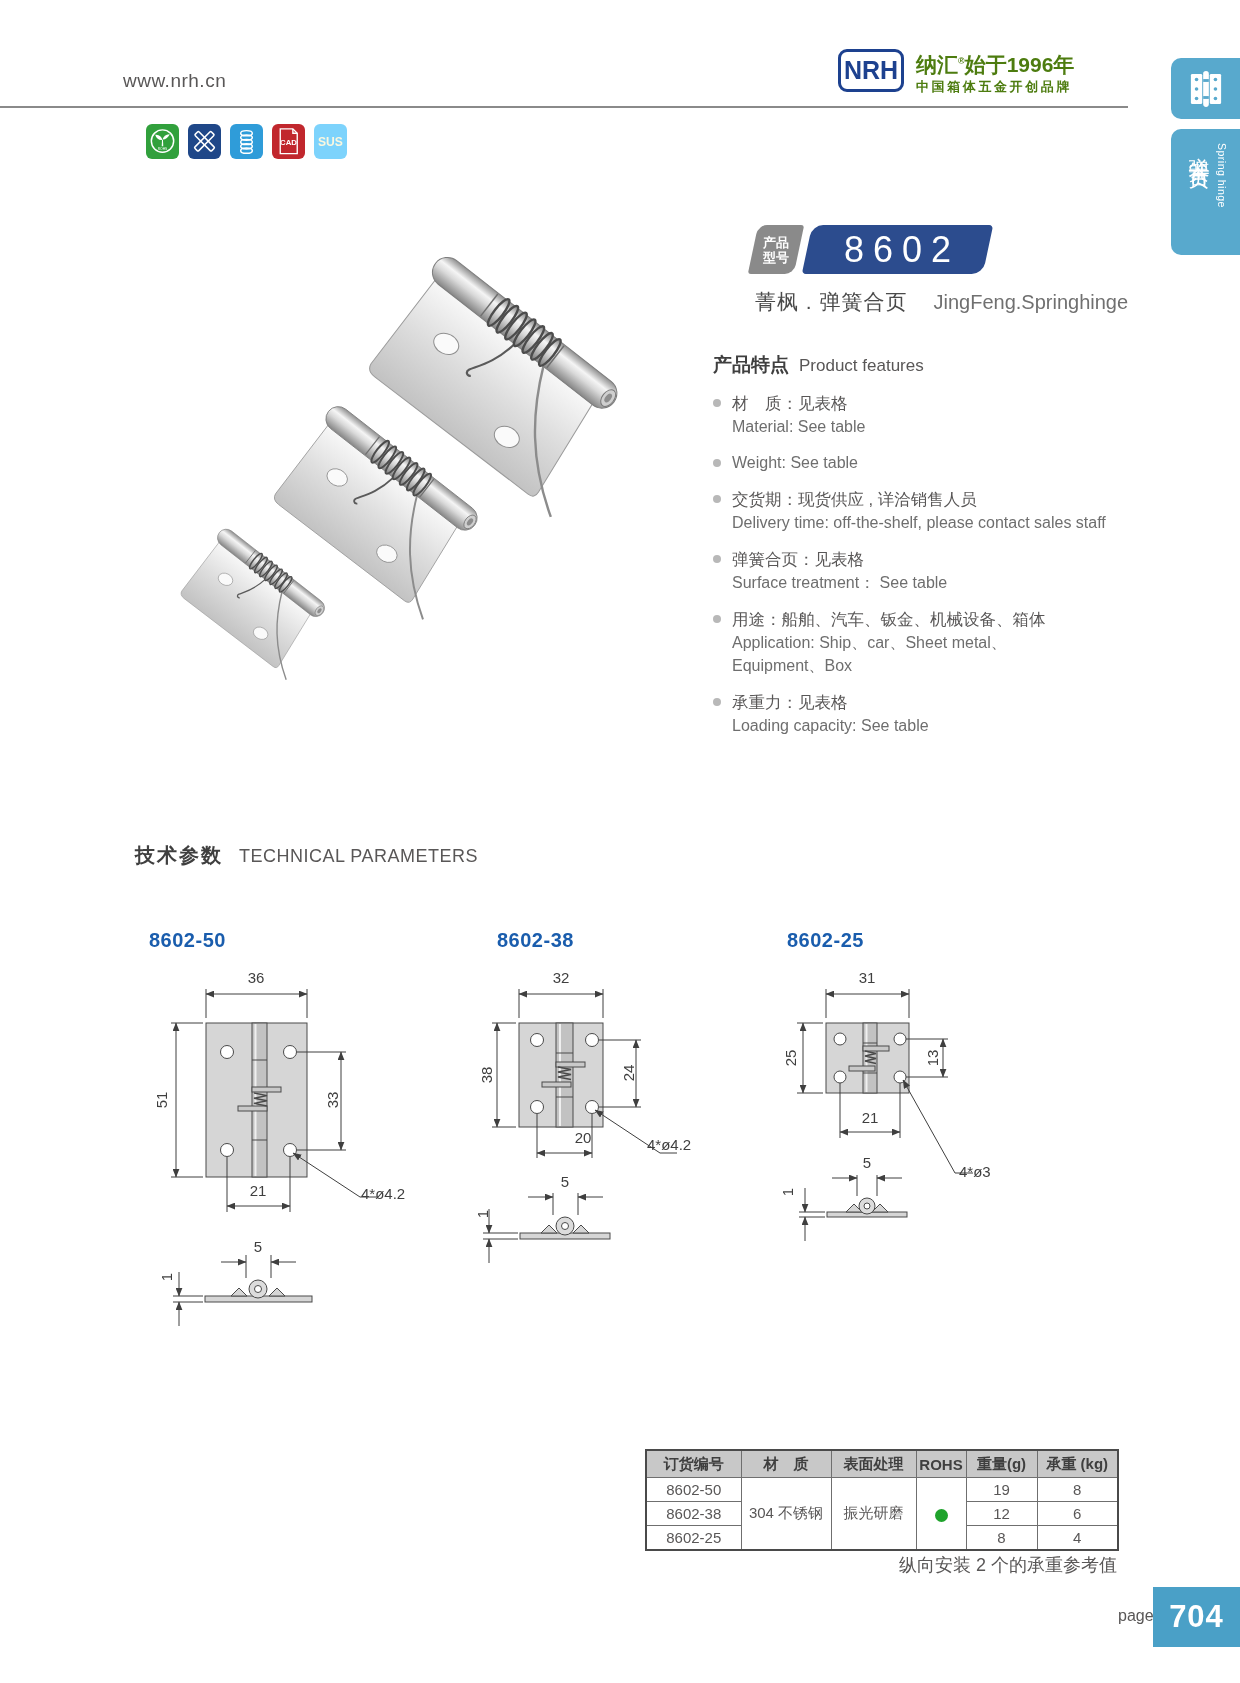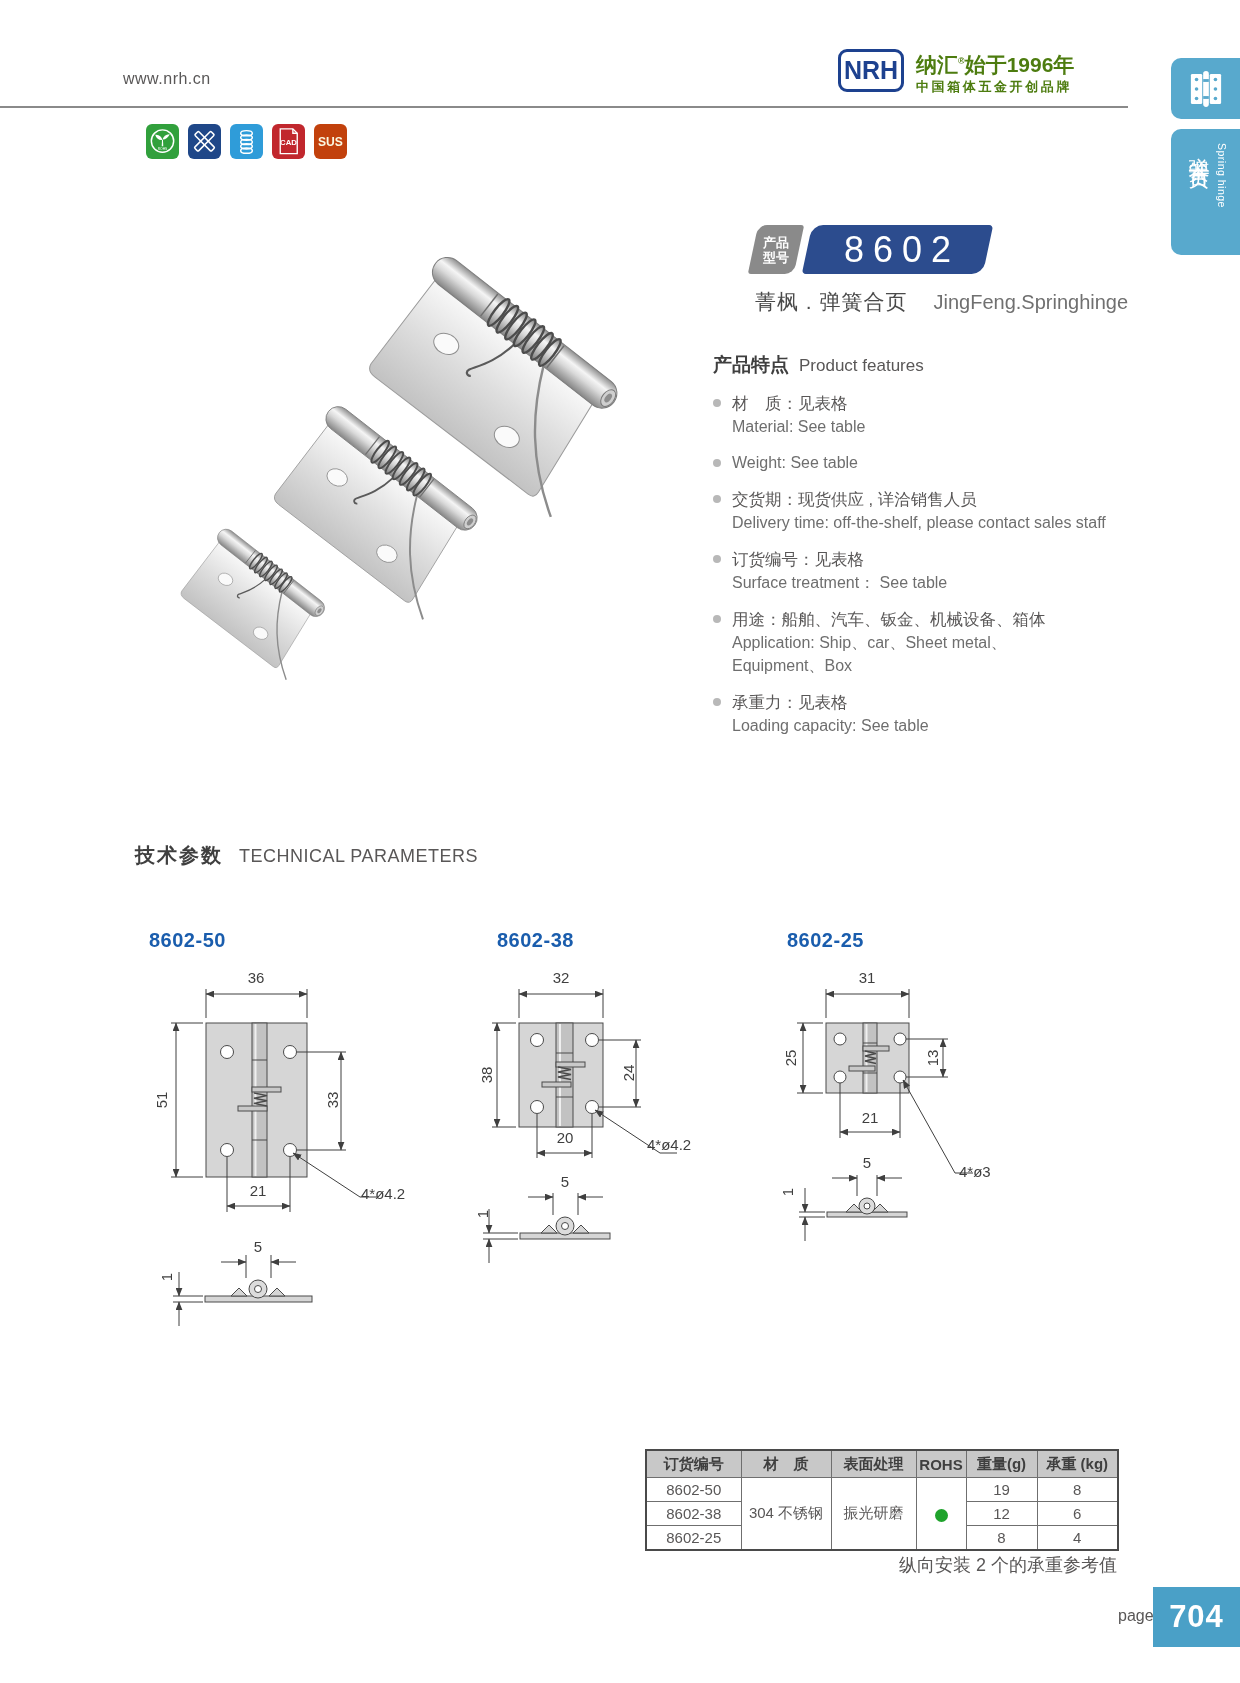--- a/index.html
+++ b/index.html
@@ -1,20 +1,20 @@
 <!DOCTYPE html>
 <html><head>
 <meta charset="utf-8">
 <style>
   html,body{margin:0;padding:0;background:#fff;}
   body{font-family:"Liberation Sans","DejaVu Sans",sans-serif;}
   #page{position:relative;width:1240px;height:1683px;background:#fff;overflow:hidden;}
 
   
-  #website{position:absolute;left:123px;top:70px;font-size:16px;color:#595757;letter-spacing:.5px;}
+  #website{position:absolute;left:123px;top:70px;font-size:19px;color:#595757;letter-spacing:.5px;}
   #toprule{position:absolute;left:0;top:106px;width:1128px;height:2px;background:#8a8a8a;}
   #logo{position:absolute;left:838px;top:49px;display:flex;align-items:flex-start;}
   #logo .box{width:60px;height:37px;border:3px solid #1d418f;border-radius:9px;display:flex;align-items:center;justify-content:center;font-size:25px;font-weight:bold;color:#1d418f;letter-spacing:0;}
   #logo .txt{margin-left:12px;color:#4d7c0f;}
   #logo .l1{font-size:21px;font-weight:bold;line-height:24px;}
   #logo .l1 sup{font-size:9px;}
   #logo .l2{font-size:13px;font-weight:bold;letter-spacing:2.6px;line-height:15px;margin-top:2px;}
 
   
   #certs{position:absolute;left:146px;top:124px;display:flex;gap:9px;}
@@ -124,21 +124,21 @@
         </g>
       </svg>
     </div>
     <div class="cert" style="background:#c1272d">
       <svg width="33" height="35" viewBox="0 0 34 35">
         <path d="M8.5,4.5 h13 l4.5,4.5 v21 h-17.5 z" fill="none" stroke="#fff" stroke-width="1.4"></path>
         <path d="M21.5,4.5 v4.5 h4.5" fill="none" stroke="#fff" stroke-width="1.4"></path>
         <text x="17" y="21.5" text-anchor="middle" font-size="8" font-weight="bold" fill="#fff">CAD</text>
       </svg>
     </div>
-    <div class="cert" style="background:#c2410c">
+    <div class="cert" style="background:#7dd3fc">
       <svg width="33" height="35" viewBox="0 0 34 35">
         <text x="17" y="22" text-anchor="middle" font-size="12.5" font-weight="bold" fill="#faf7e0">SUS</text>
       </svg>
     </div>
   </div>
 
   <div class="sidetab" id="tab-icon">
     <svg width="34" height="38" viewBox="0 0 36 40">
       <rect x="2" y="4" width="12" height="32" rx="1.5" fill="#fff"></rect>
       <rect x="22" y="4" width="12" height="32" rx="1.5" fill="#fff"></rect>
@@ -231,21 +231,21 @@
         <span class="en">Material: See table</span>
     </div>
     <div class="feat">
         <span class="en">Weight: See table</span>
     </div>
     <div class="feat">
       <span class="zh">交货期：现货供应 , 详洽销售人员</span>
         <span class="en">Delivery time: off-the-shelf, please contact sales staff</span>
     </div>
     <div class="feat">
-      <span class="zh">订货编号：见表格</span>
+      <span class="zh">弹簧合页：见表格</span>
         <span class="en">Surface treatment： See table</span>
     </div>
     <div class="feat">
       <span class="zh">用途：船舶、汽车、钣金、机械设备、箱体</span>
         <span class="en w-narrow">Application: Ship、car、Sheet metal、Equipment、Box</span>
     </div>
     <div class="feat">
       <span class="zh">承重力：见表格</span>
         <span class="en">Loading capacity: See table</span>
     </div>
@@ -357,21 +357,21 @@
         <line x1="128" y1="272" x2="103" y2="272" marker-end="url(#a2)"></line>
         <path d="M43,308 H8 M43,314 H8"></path>
         <line x1="14" y1="284" x2="14" y2="308" marker-end="url(#a2)"></line>
         <line x1="14" y1="338" x2="14" y2="314" marker-end="url(#a2)"></line>
       </g>
     </svg>
     <span class="dmodel" style="left:22px;top:4px;">8602-38</span>
     <span class="dim" style="left:66px;top:45px;width:40px;">32</span>
     <span class="dim rot" style="left:0px;top:142px;width:24px;">38</span>
     <span class="dim rot" style="left:142px;top:140px;width:24px;">24</span>
-    <span class="dim" style="left:70px;top:205px;width:40px;">20</span>
+    <span class="dim" style="left:88px;top:205px;width:40px;">20</span>
     <span class="dim" style="left:172px;top:212px;width:70px;text-align:left;">4*ø4.2</span>
     <span class="dim" style="left:80px;top:249px;width:20px;">5</span>
     <span class="dim rot" style="left:0px;top:281px;width:16px;">1</span>
   </div>
 
   <div class="drawing" id="d3">
     <svg width="300" height="335" viewBox="0 0 300 335">
       <defs>
           <marker id="a3" viewBox="0 0 10 8" markerWidth="9" markerHeight="7" refX="9.5" refY="4" orient="auto-start-reverse">
             <path d="M0,0 L10,4 L0,8 Z" fill="#3f3f3f"></path>

